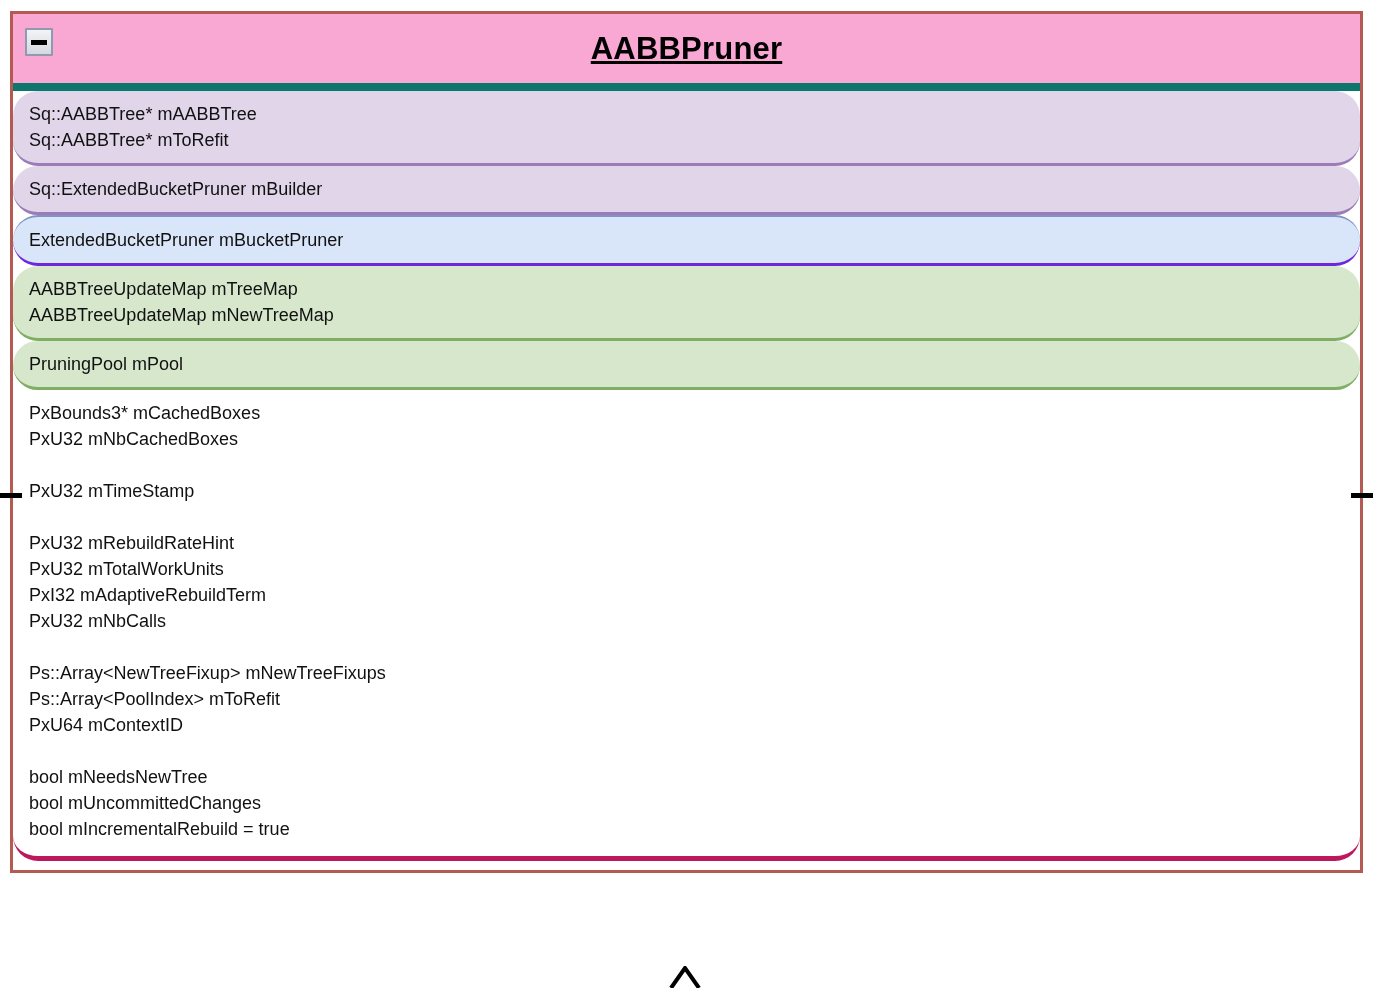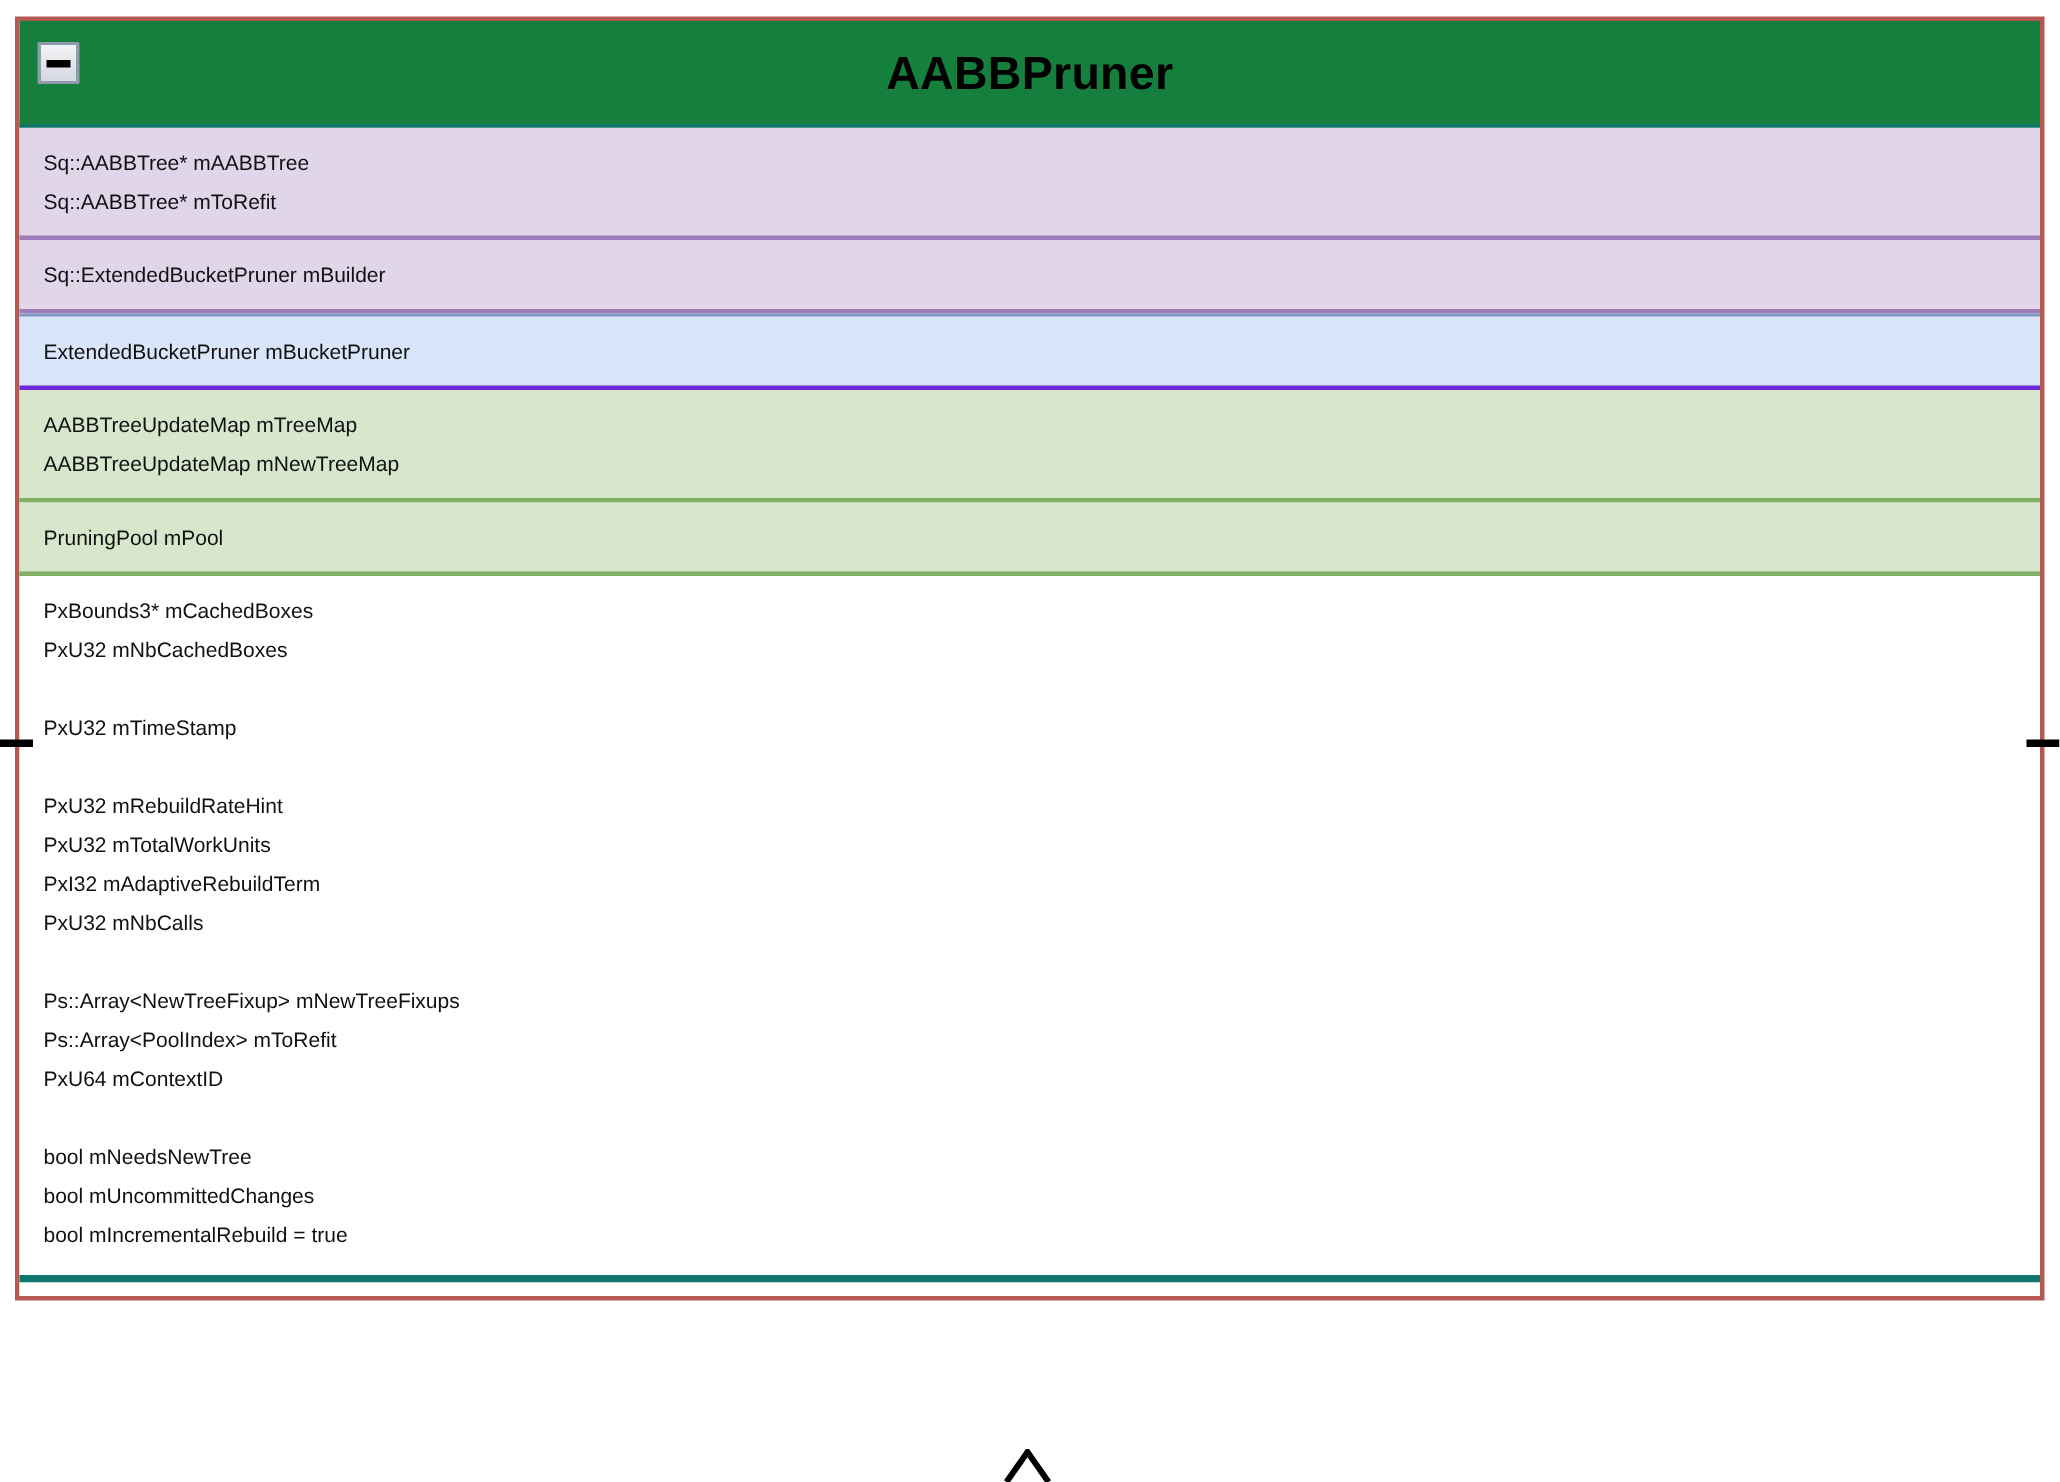--- a/index.html
+++ b/index.html
@@ -31,25 +31,26 @@
     width: 1353px;
     box-sizing: border-box;
     border: 3px solid #b45a52;
     background: #ffffff;
   }
 
   
   .class-header {
     position: relative;
     height: 69px;
-    background: #15803d;
-    border-bottom: 2px solid #0f766e;
+    background: #f9a8d4;
+    border-bottom: 8px solid #0f766e;
     display: flex;
     align-items: center;
     justify-content: center;
+    text-decoration: underline;
   }
   .class-title {
     font-size: 31px;
     font-weight: bold;
     color: #000000;
     letter-spacing: 0.2px;
     line-height: 1;
   }
 
   
@@ -71,41 +72,42 @@
   .collapse-btn .bar {
     width: 16px;
     height: 5px;
     background: #000000;
   }
 
   
   .compartment {
     box-sizing: border-box;
     padding: 10px 14px 10px 16px;
-    font-size: 14px;
+    font-size: 18px;
     color: #111111;
     line-height: 26px;
     white-space: pre-wrap;
+    border-radius: 25px;
   }
   .cmp-purple {
     background: #e0d5e9;
     border-bottom: 3px solid #9b7cb8;
   }
   .cmp-blue {
     background: #d9e5f9;
     border-bottom: 3px solid #6d28d9;
     border-top: 2px solid #8094c4;
   }
   .cmp-green {
     background: #d6e7cc;
     border-bottom: 3px solid #7fae64;
   }
   .cmp-white {
     background: #ffffff;
-    border-bottom: 5px solid #0f766e;
+    border-bottom: 5px solid #be185d;
     padding-bottom: 14px;
   }
   .cmp-white .line.blank,
   .compartment .line.blank {
     height: 26px;
   }
   .line {
     display: block;
   }
 

